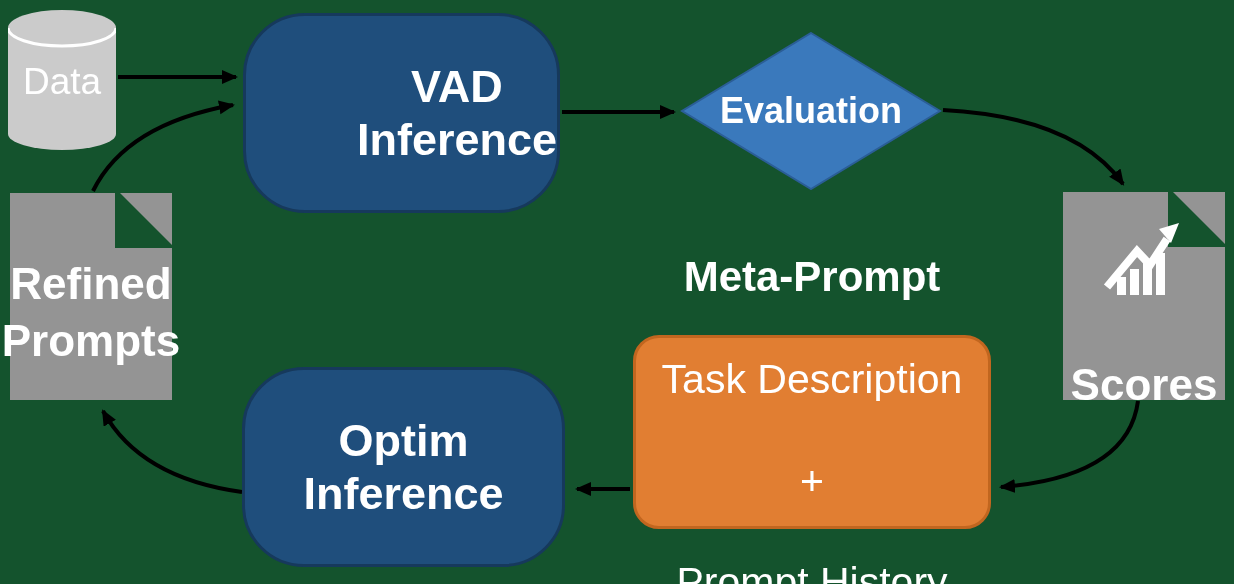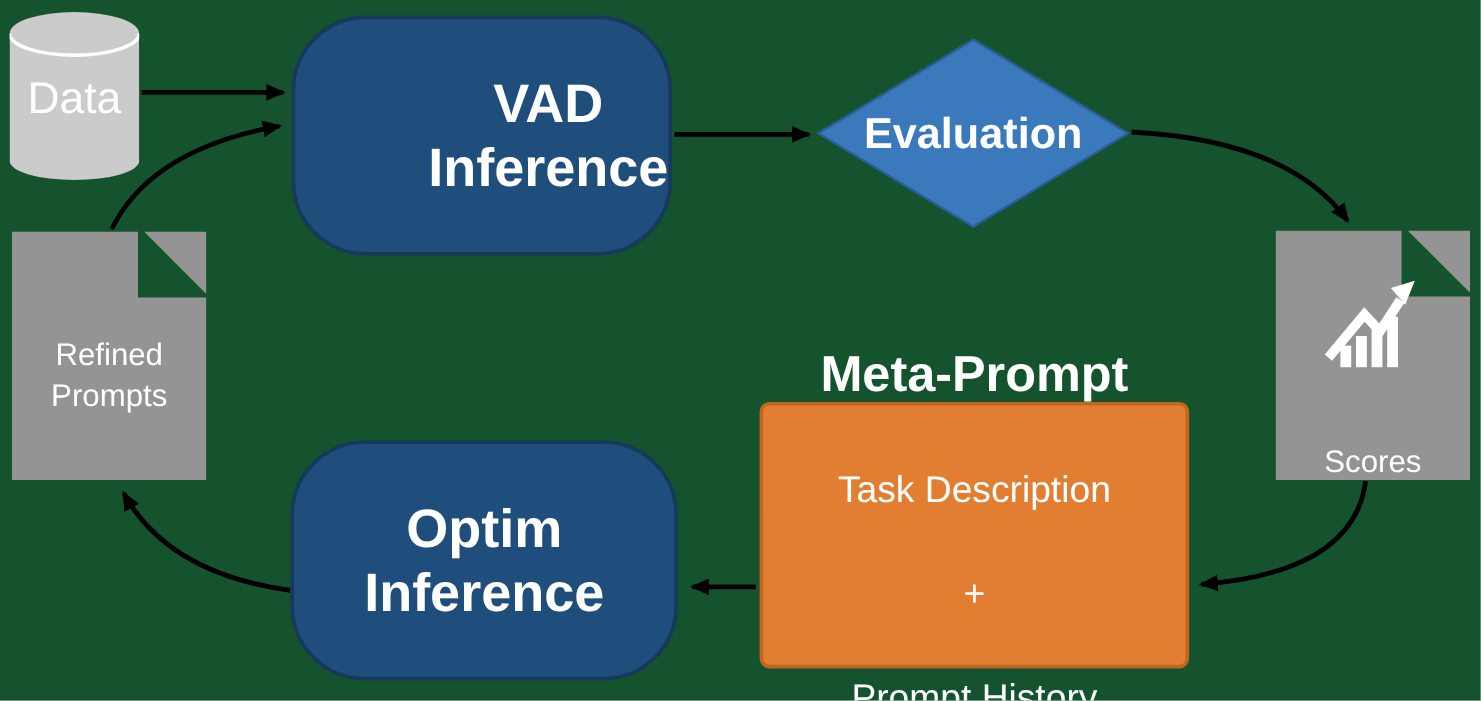--- a/index.html
+++ b/index.html
@@ -30,35 +30,35 @@
   #node-vad{left:243px;top:13px;width:317px;height:200px;justify-content:flex-end;}
   #node-optim{left:242px;top:367px;width:323px;height:200px;align-items:center;}
 
   
   #node-eval{left:680px;top:32px;width:262px;height:158px;}
   #node-eval svg{position:absolute;inset:0;}
   #node-eval .label{position:relative;font-size:36px;font-weight:bold;}
 
   
   #node-meta{
-    left:633px;top:335px;width:358px;height:222px;
+    left:633px;top:335px;width:358px;height:194px;
     background:var(--meta-orange);
     border:3px solid #C1661F;
-    border-radius:8px;
+    border-radius:26px;
     box-sizing:border-box;
     flex-direction:column;
     gap:43px;
   }
   #node-meta .meta-title{font-size:42px;font-weight:800;line-height:1.15;margin-bottom:6px;}
-  #node-meta .meta-line{font-size:31px;font-weight:400;line-height:1.42;}
+  #node-meta .meta-line{font-size:41px;font-weight:400;line-height:1.42;}
 
   
   .doc{flex-direction:column;}
   .doc > svg.doc-bg{position:absolute;inset:0;}
-  .doc .label{position:relative;font-size:26px;font-weight:normal;line-height:1.28;margin-top:32px;}
+  .doc .label{position:relative;font-size:44px;font-weight:bold;line-height:1.28;margin-top:32px;}
   #node-refined{left:10px;top:193px;width:162px;height:207px;}
   #node-scores{left:1063px;top:192px;width:162px;height:208px;}
   #node-scores .doc-content{position:relative;display:flex;flex-direction:column;align-items:center;gap:26px;margin-top:38px;}
 
   
   #node-data{left:8px;top:10px;width:108px;height:140px;}
   #node-data svg{position:absolute;inset:0;}
   #node-data .label{position:relative;font-size:37px;font-weight:400;top:2px;}
 
   .doc-shape{fill:var(--document-gray);}

